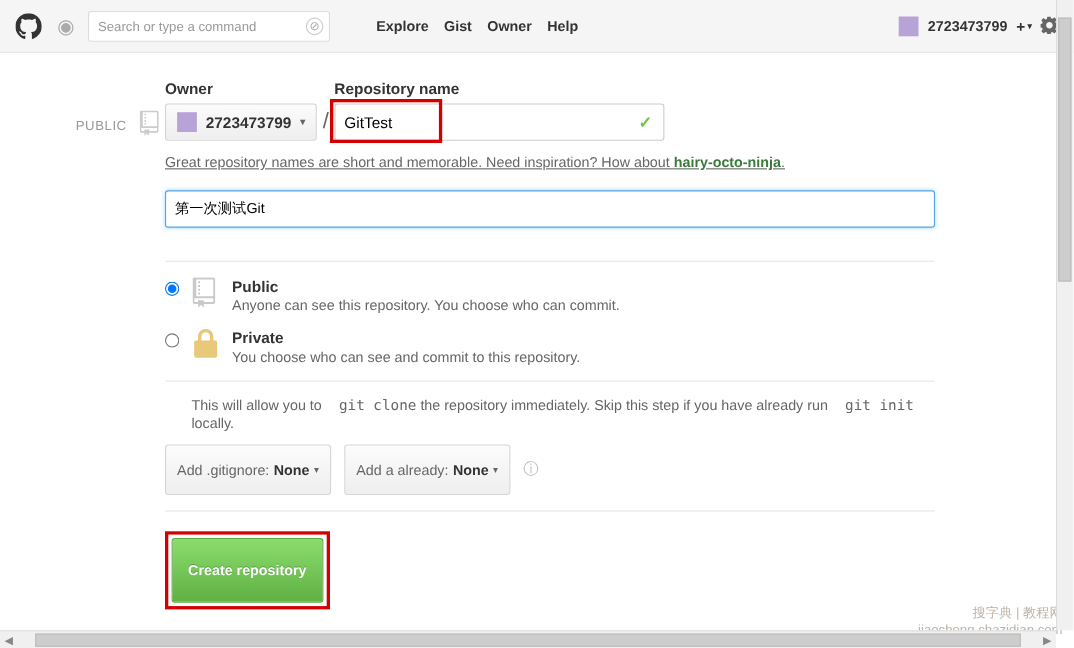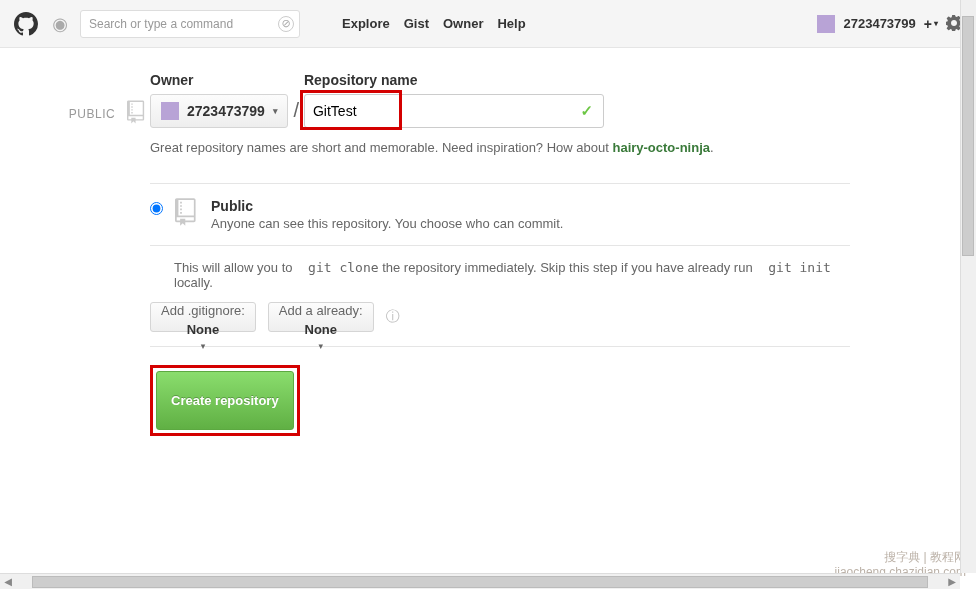--- a/index.html
+++ b/index.html
@@ -139,21 +139,21 @@
     }
     .highlight-box {
       position: absolute;
       border: 3px solid #d40000;
       left: -4px; top: -4px;
       width: 102px; height: 40px;
       pointer-events: none;
     }
 
     .hint {
-      font-size: 13px; color: #666; margin-bottom: 28px;
+      font-size: 13px; color: #666; margin-bottom: 18px; text-decoration: underline;
     }
     .hint strong { color: #3a7a3a; font-weight: bold; }
 
     .desc-label { font-weight: bold; font-size: 14px; margin-bottom: 6px; }
     .desc-label span { font-weight: normal; color: #666; }
     .desc-input {
       width: 100%; height: 34px;
       border: 1px solid #51a7e8;
       box-shadow: 0 0 4px rgba(81,167,232,.5);
       border-radius: 3px;
@@ -179,29 +179,28 @@
     .init-row {
       display: flex; align-items: flex-start; gap: 10px;
     }
     .init-row input[type=checkbox] { margin-top: 2px; }
     .init-text { font-size: 14px; font-weight: bold; }
     .init-sub { color: #666; font-size: 13px; margin-top: 2px; margin-left: 24px; margin-bottom: 12px; }
     .init-sub code { font-family: Consolas, monospace; margin-left: 12px; }
 
     .dropdown-row { display: flex; gap: 12px; align-items: center; }
     .dd-btn {
-      height: 30px;
+      height: 46px;
       border: 1px solid #d5d5d5;
       border-radius: 3px;
       background: linear-gradient(#fcfcfc, #eee);
       padding: 0 10px;
       display: flex; align-items: center; gap: 4px;
       font-size: 13px; color: #666;
       cursor: pointer;
-      flex-direction: column;
     }
     .dd-btn strong { color: #333; }
     .dd-btn .caret { font-size: 9px; color: #666; }
     .info-icon { color: #bbb; font-size: 14px; }
 
     .create-btn-wrap {
       display: inline-block;
       border: 3px solid #d40000;
       padding: 3px;
       margin-top: 4px;
@@ -317,36 +316,49 @@
           </div>
           <div class="highlight-box"></div>
         </div>
       </div>
     </div>
 
     <div class="hint">
       <span>Great repository names are short and memorable. Need inspiration? How about </span><strong>hairy-octo-ninja</strong><span>.</span>
     </div>
 
+    <input class="desc-input" type="text" value="第一次测试Git" style="">
 
     <hr>
 
     <div class="vis-option">
       <input type="radio" name="vis" checked="" style="">
       <div class="vis-icon">
         <svg width="24" height="28" viewBox="0 0 14 16" fill="#c9c9c9">
             <path d="M4 9H3V8h1v1zm0-3H3v1h1V6zm0-2H3v1h1V4zm0-2H3v1h1V2zm8-1v12c0 .55-.45 1-1 1H6v2l-1.5-1.5L3 16v-2H1c-.55 0-1-.45-1-1V1c0-.55.45-1 1-1h10c.55 0 1 .45 1 1zm-1 10H1v2h2v-1h3v1h5v-2zm0-10H2v9h9V1z"></path>
           </svg>
       </div>
       <div class="vis-text">
         <strong>Public</strong>
         <div class="sub">Anyone can see this repository. You choose who can commit.</div>
       </div>
     </div>
 
+    <div class="vis-option">
+      <input type="radio" name="vis" style="">
+      <div class="vis-icon">
+        <svg width="22" height="28" viewBox="0 0 12 16">
+            <path fill="#e8c97a" d="M4 13H3v-1h1v1zm8-6v7c0 .55-.45 1-1 1H1c-.55 0-1-.45-1-1V7c0-.55.45-1 1-1h1V4c0-2.2 1.8-4 4-4s4 1.8 4 4v2h1c.55 0 1 .45 1 1zM3.8 6h4.4V4c0-1.22-.98-2.2-2.2-2.2-1.22 0-2.2.98-2.2 2.2v2z"></path>
+          </svg>
+      </div>
+      <div class="vis-text">
+        <strong>Private</strong>
+        <div class="sub">You choose who can see and commit to this repository.</div>
+      </div>
+    </div>
 
     <hr>
 
     <div class="init-sub">
       <span>This will allow you to </span><code>git clone</code><span> the repository immediately. Skip this step if you have already run </span><code>git init</code><span> locally.</span>
     </div>
 
     <div class="dropdown-row">
       <div class="dd-btn">
         <span>Add .gitignore: </span>

